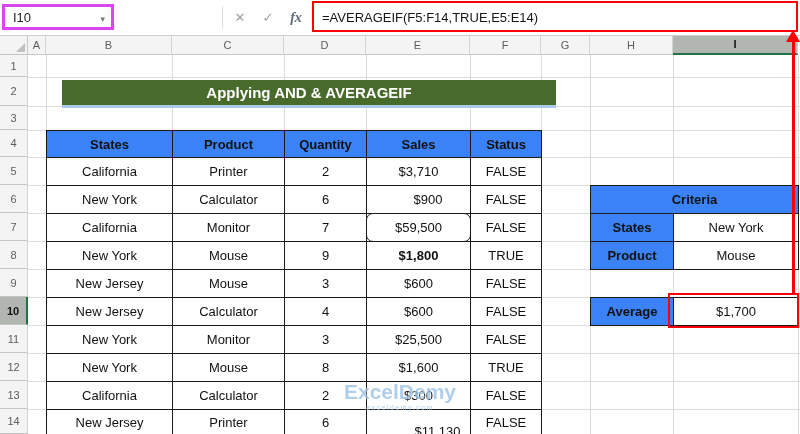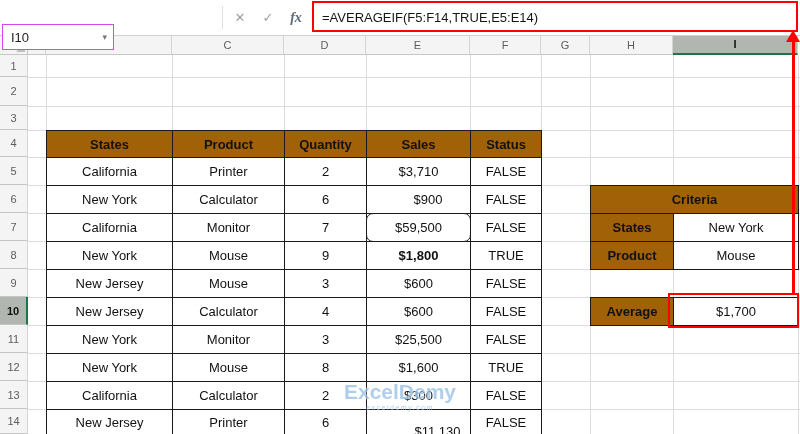--- a/index.html
+++ b/index.html
@@ -7,31 +7,31 @@
          font-family:"Liberation Sans",sans-serif;}
   .cell{position:absolute;box-sizing:border-box;display:flex;align-items:center;justify-content:center;}
   
   .hdrcell{background:#f4f4f4;color:#5c5c5c;font-size:11px;border-right:1px solid #d4d4d4;
            border-bottom:1px solid #c6c6c6;z-index:2;}
   .hdrcell.selc{background:#b1b6b1;color:#101010;font-weight:bold;border-bottom:2px solid #217346;}
   .hdrcell.selr{background:#b1b6b1;color:#101010;font-weight:bold;border-right:2px solid #217346;}
   .gl{position:absolute;background:#dcdcdc;z-index:1;}
   
   .tcell{background:#ffffff;border:1px solid #1a1a1a;font-size:13px;color:#111;z-index:3;}
-  .thead{background:#a16207;font-weight:bold;}
+  .thead{background:#3b82f6;font-weight:bold;}
   
   .banner{position:absolute;left:62px;top:80px;width:494px;height:25px;background:#486b2b;
           color:#fff;font-weight:bold;font-size:15px;display:flex;align-items:center;
           justify-content:center;z-index:3;box-shadow:0 3px 0 rgba(157,195,230,.85);}
   
   .topbar{position:absolute;left:0;top:0;width:800px;height:35px;background:#fff;
           border-bottom:1px solid #d0d0d0;z-index:5;}
-  .namebox{position:absolute;left:2px;top:4px;width:112px;height:26px;border:1px solid #d946ef;
+  .namebox{position:absolute;left:2px;top:4px;width:112px;height:26px;border:3px solid #d946ef;
            background:#fff;font-size:13px;color:#222;display:flex;align-items:center;
-           padding-left:8px;box-sizing:border-box;margin-top:20px;}
+           padding-left:8px;box-sizing:border-box;}
   .nb-arrow{position:absolute;right:6px;top:8px;color:#777;font-size:9px;line-height:9px;}
   .fb-sep{position:absolute;left:222px;top:6px;height:23px;width:1px;background:#e0e0e0;}
   .fb-btn{position:absolute;top:0;height:35px;width:24px;display:flex;align-items:center;
           justify-content:center;font-size:13px;color:#a0a0a0;}
   .fb-fx{font-family:"Liberation Serif",serif;font-style:italic;font-weight:bold;
          font-size:14px;color:#5f6b7a;}
   .fb-input{position:absolute;left:322px;top:0;width:474px;height:34px;display:flex;
             align-items:center;font-size:13px;color:#161616;white-space:nowrap;}
   
   .corner{position:absolute;left:0;top:35px;width:28px;height:20px;background:#f4f4f4;
@@ -169,20 +169,21 @@
       <div class="cell tcell" style="left: 284px; top: 381px; width: 83px; height: 29px;">2</div>
       <div class="cell tcell" style="left: 366px; top: 381px; width: 105px; height: 29px; text-align: center;">$300</div>
       <div class="cell tcell" style="left: 470px; top: 381px; width: 72px; height: 29px;">FALSE</div>
       <div class="cell tcell" style="left: 46px; top: 409px; width: 127px; height: 26px;">New Jersey</div>
       <div class="cell tcell" style="left: 172px; top: 409px; width: 113px; height: 26px;">Printer</div>
       <div class="cell tcell" style="left: 284px; top: 409px; width: 83px; height: 26px;">6</div>
       <div class="cell tcell" style="left: 366px; top: 409px; width: 105px; height: 44px; padding-left: 38px;">$11,130</div>
       <div class="cell tcell" style="left: 470px; top: 409px; width: 72px; height: 26px;">FALSE</div>
     </div>
 
+  <div class="banner">Applying AND &amp; AVERAGEIF</div>
 
   <div class="cell tcell thead" style="left:46px;top:130px;width:127px;height:28px">States</div>
   <div class="cell tcell thead" style="left:172px;top:130px;width:113px;height:28px">Product</div>
   <div class="cell tcell thead" style="left:284px;top:130px;width:83px;height:28px">Quantity</div>
   <div class="cell tcell thead" style="left:366px;top:130px;width:105px;height:28px">Sales</div>
   <div class="cell tcell thead" style="left:470px;top:130px;width:72px;height:28px">Status</div>
 
   <div class="cell tcell thead" style="left:590px;top:185px;width:209px;height:29px">Criteria</div>
   <div class="cell tcell thead" style="left:590px;top:213px;width:84px;height:29px">States</div>
   <div class="cell tcell" style="left:673px;top:213px;width:126px;height:29px">New York</div>

